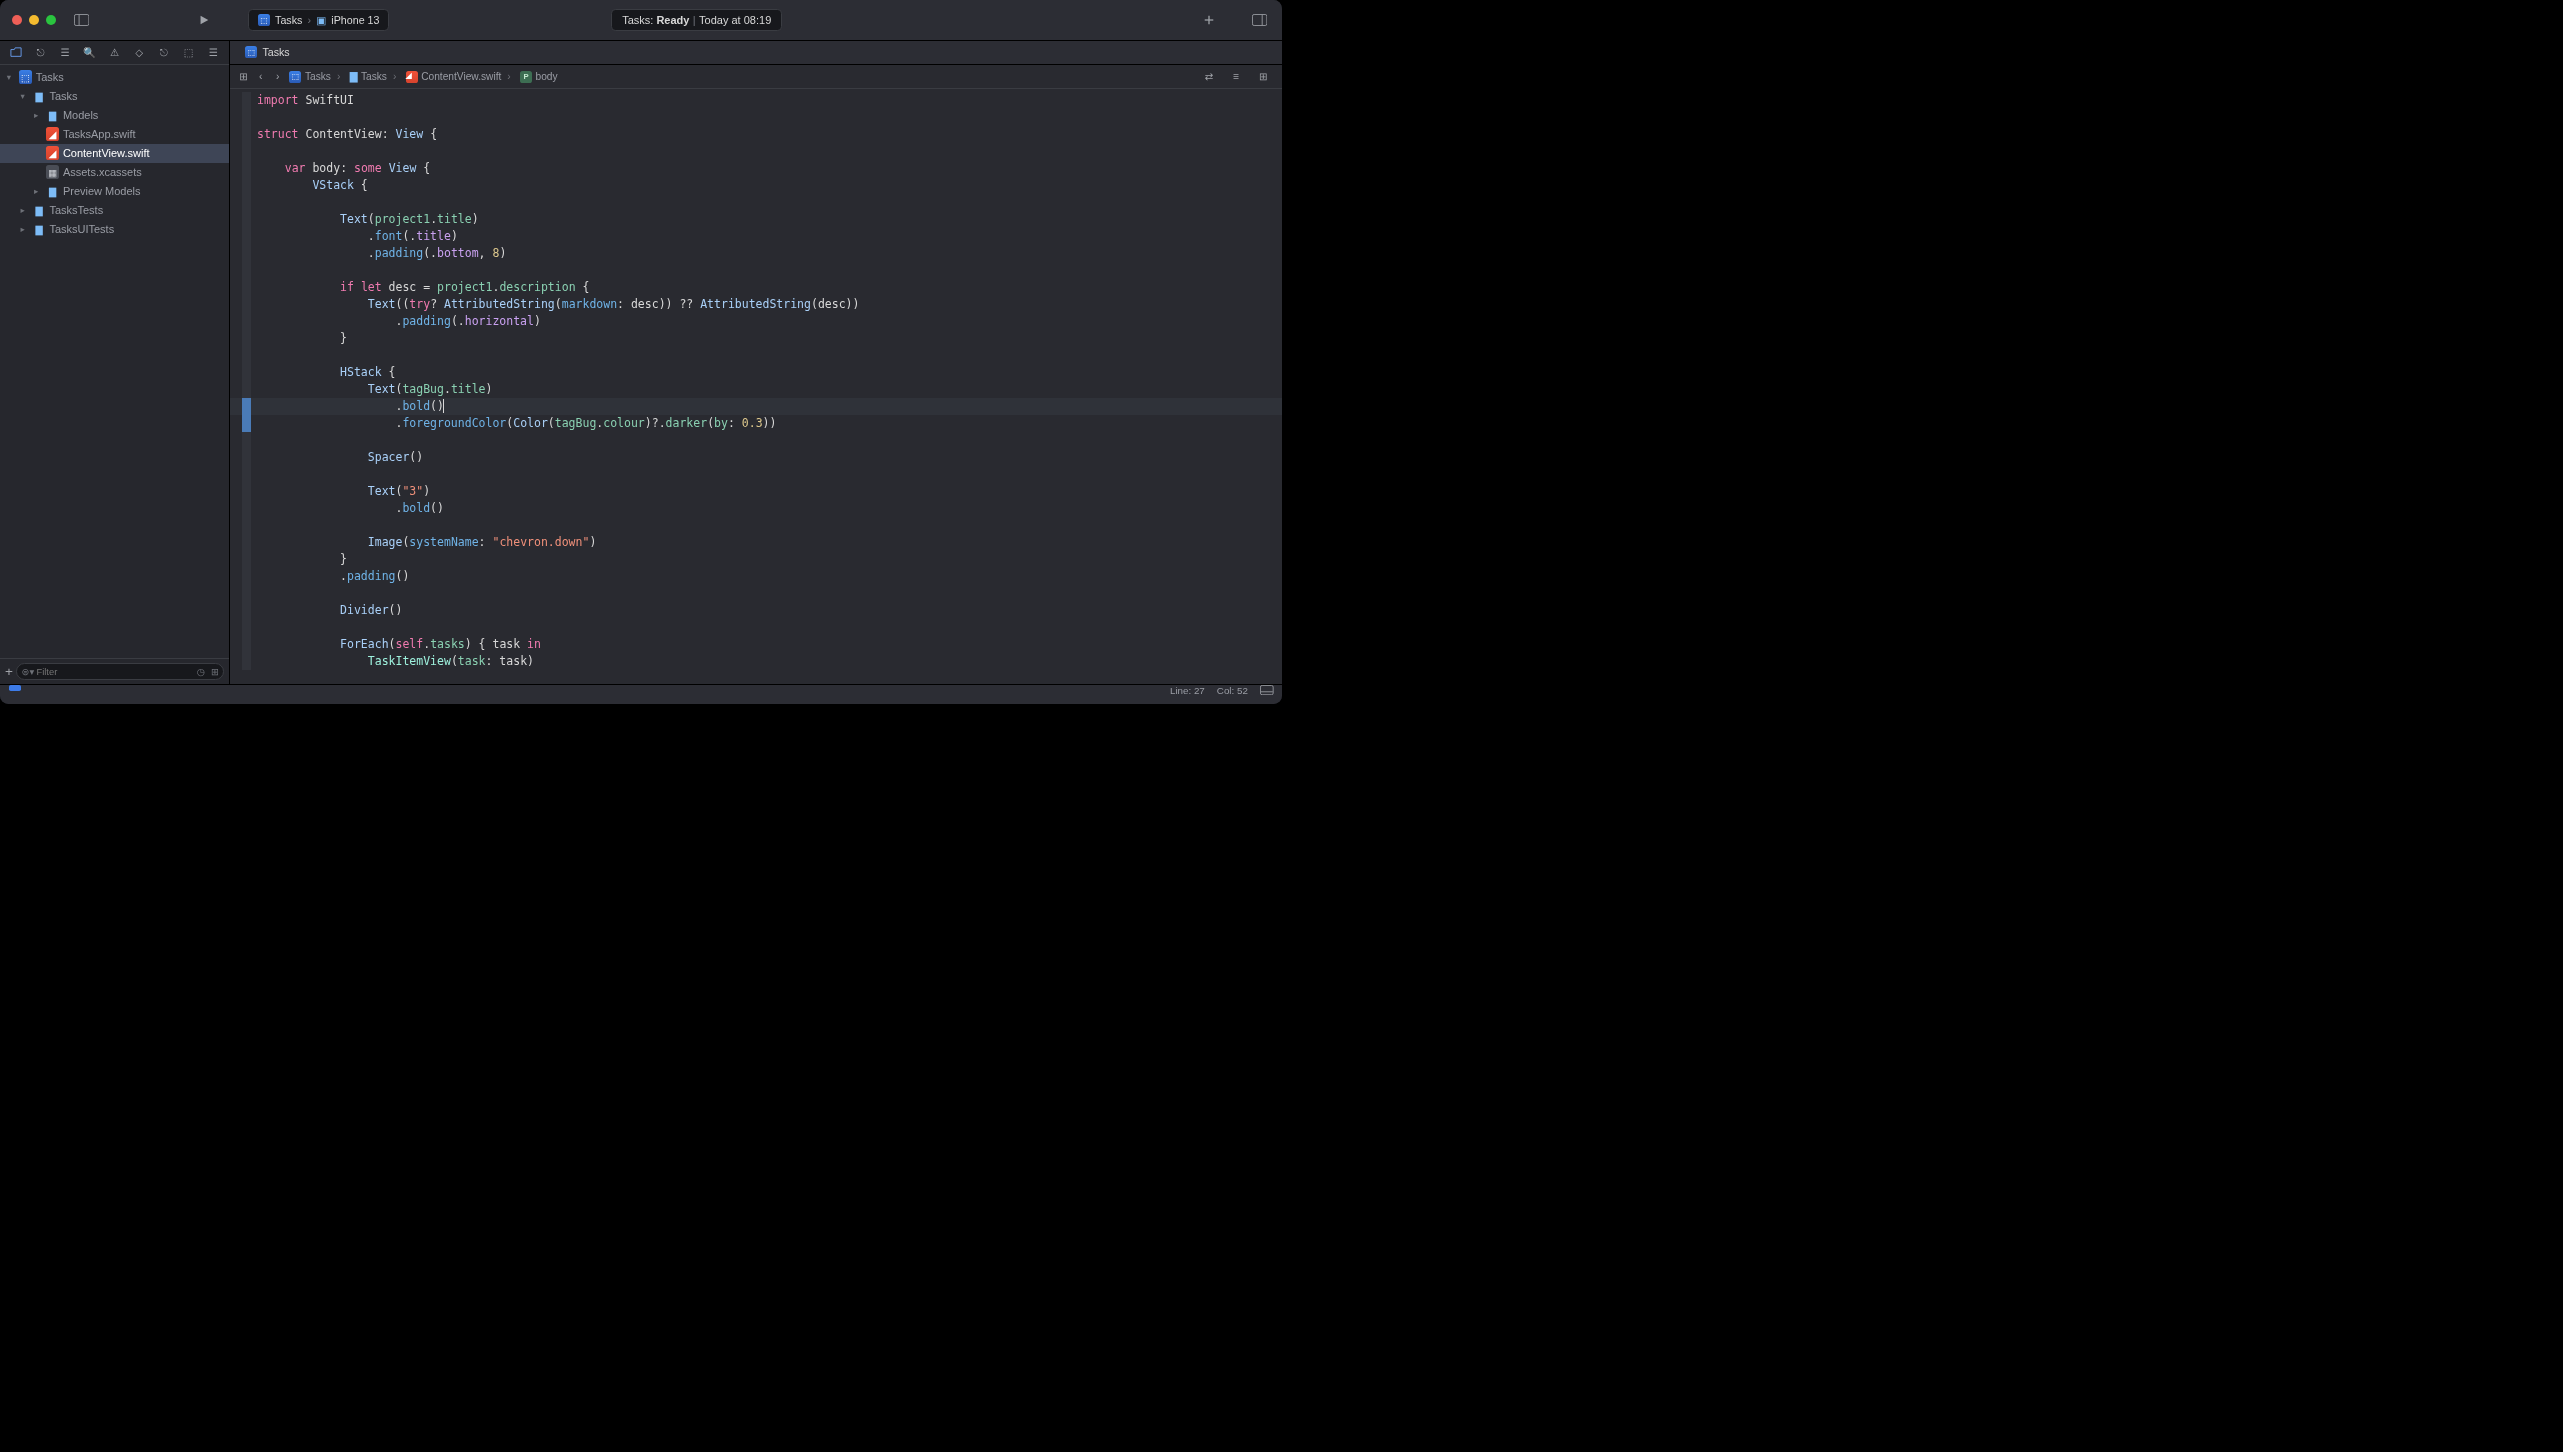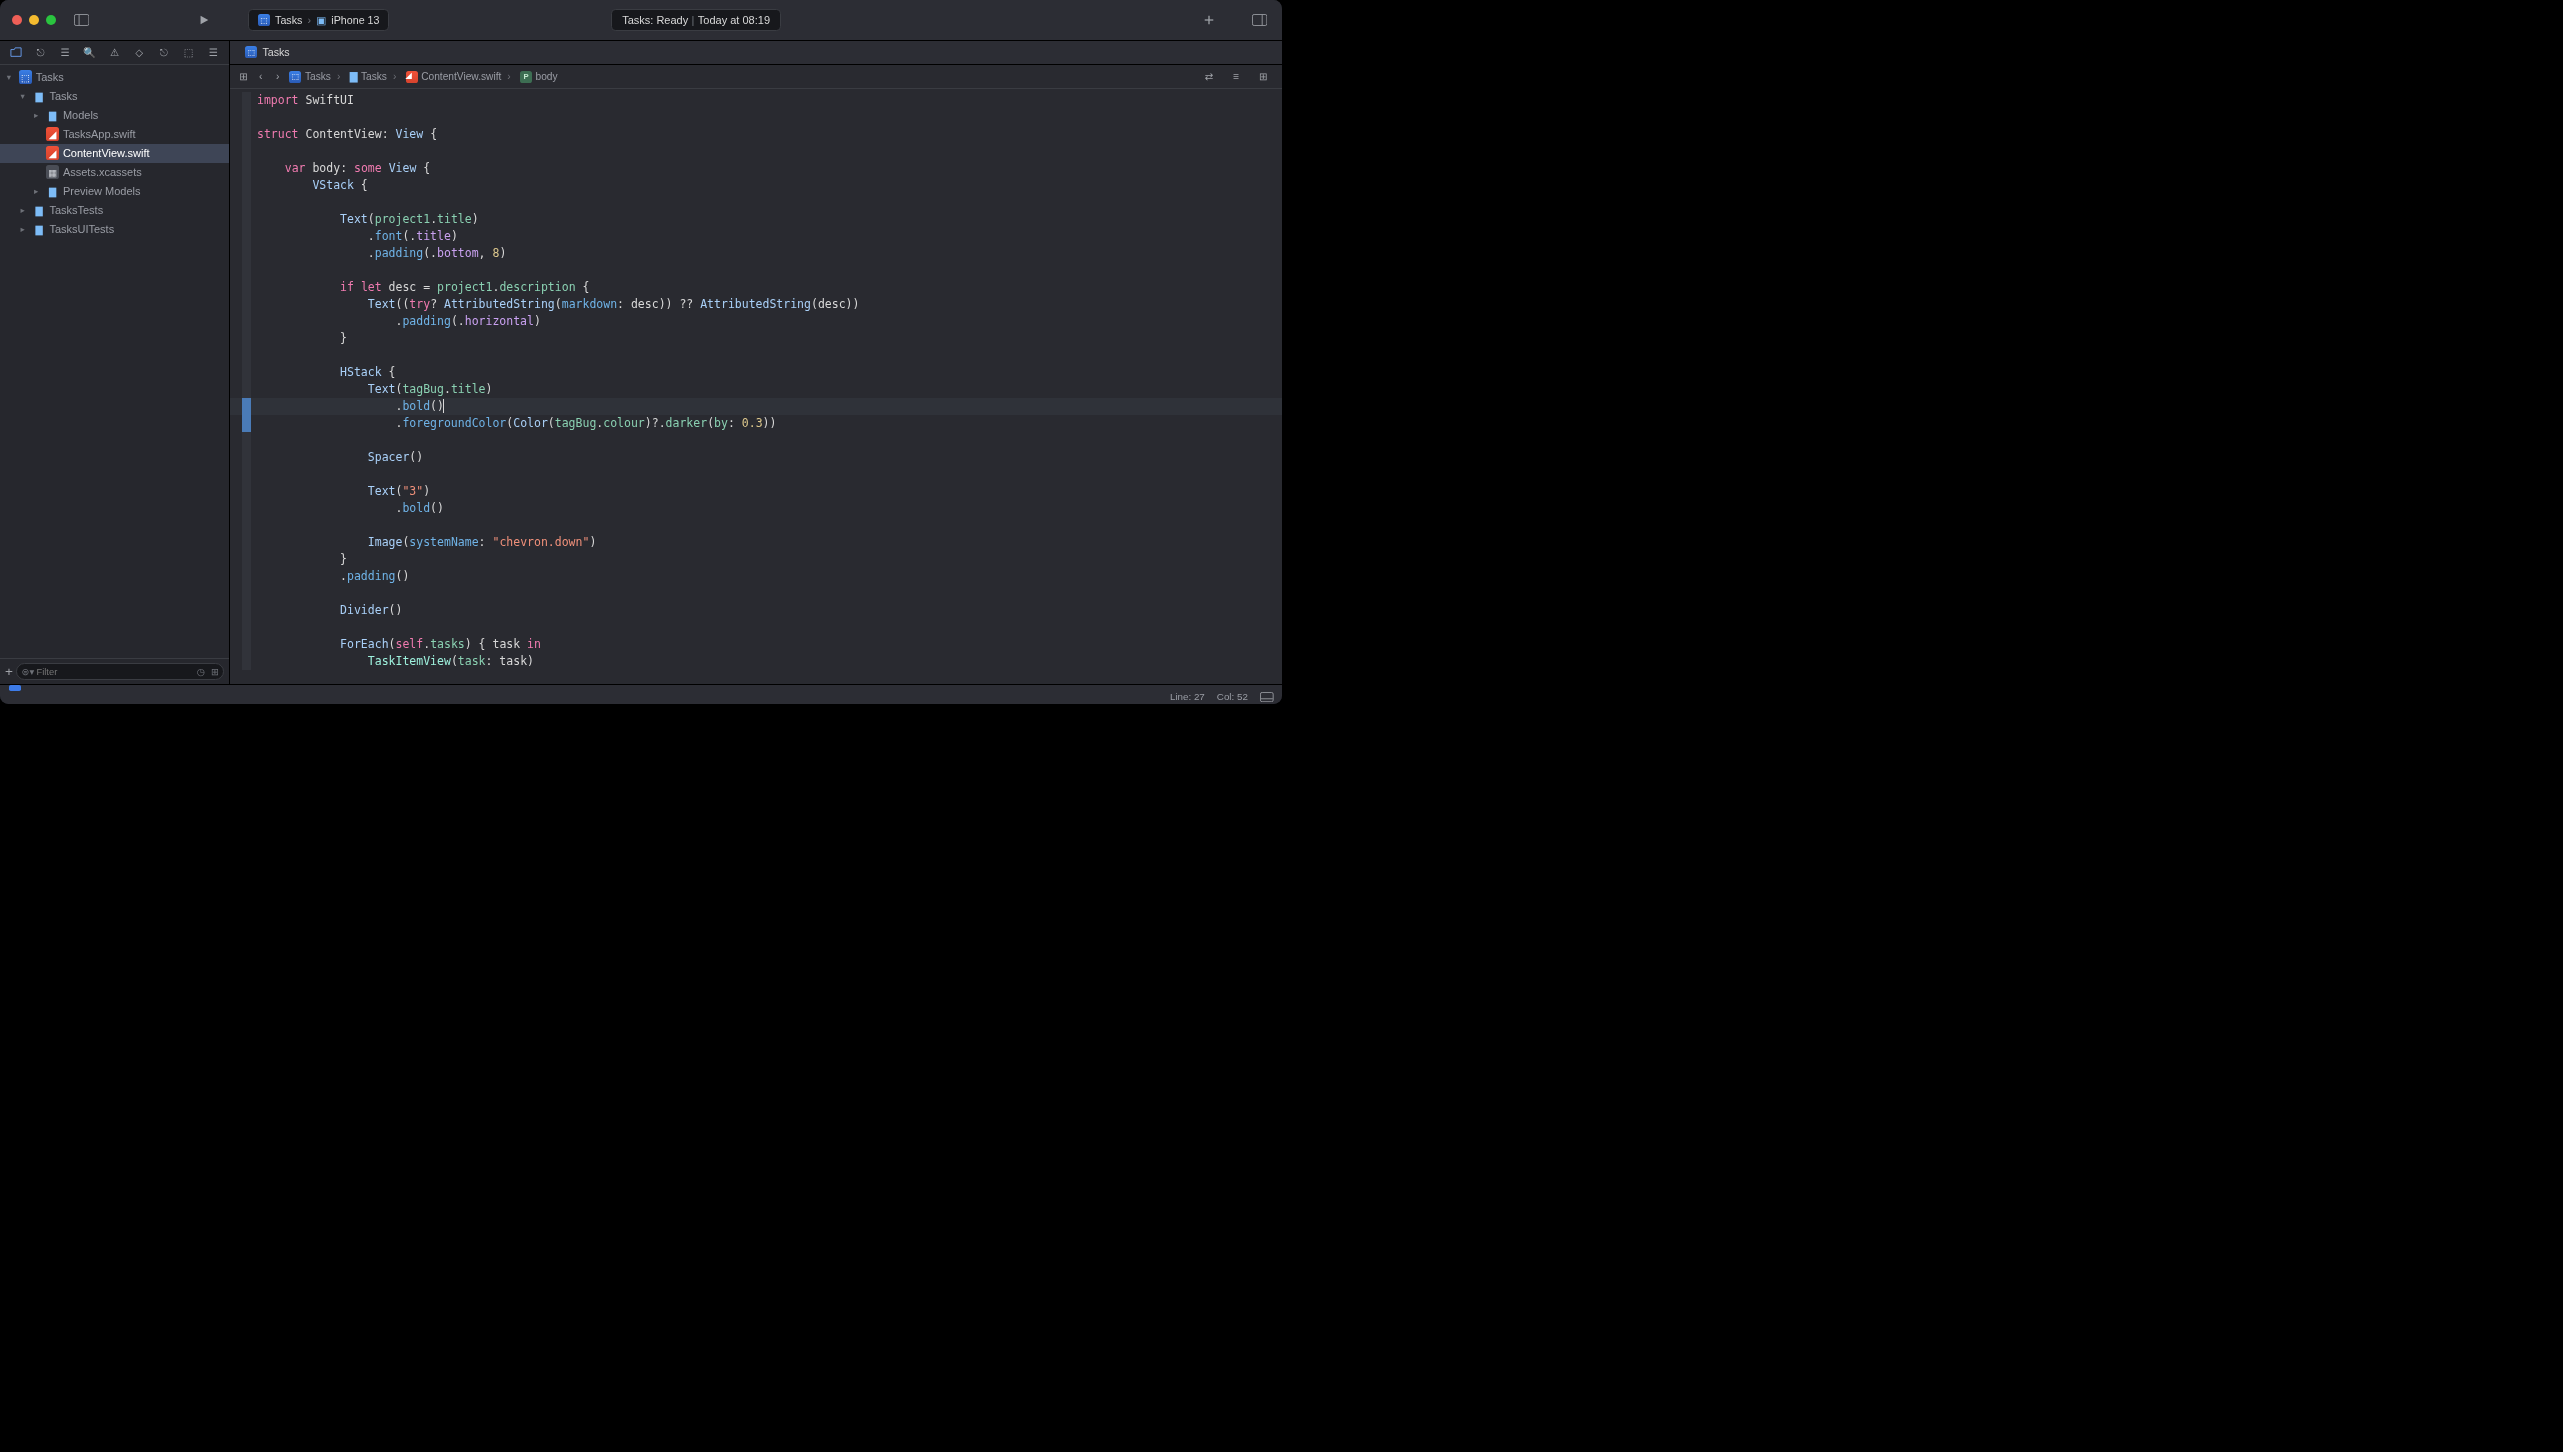--- a/index.html
+++ b/index.html
@@ -42,21 +42,21 @@
   .traffic { display: flex; gap: 6.8px; }
   .traffic span { width: 10.2px; height: 10.2px; border-radius: 50%; display: inline-block; }
   .tl-icon { color: var(--icon-gray); margin-left: 15.3px; display: inline-flex; align-items: center; justify-content: center; width: 20.5px; height: 20.5px; }
   .play { margin-left: 102px; color: var(--icon-gray); }
   .scheme-box { margin-left: 34px; background: var(--bg-darker); border: 0.9px solid var(--border); border-radius: 4.3px; height: 22px; display: flex; align-items: center; padding: 0 8.5px; gap: 5.1px; font-size: 10.7px; color: var(--text-primary); }
   .scheme-box .app-icon-sm { width:12px; height:12px; background: linear-gradient(#3a7fe6,#2a5bb6); border-radius:2.6px; display:flex; align-items:center; justify-content:center; font-size:7.7px; color:#fff;}
   .scheme-box .chev { color: var(--text-muted); }
   .status-pill { margin-left: auto; margin-right: auto; background: var(--bg-darker); border: 0.9px solid var(--border); border-radius: 4.3px; height: 22px; display: flex; align-items: center; padding: 0 10.2px; font-size: 11px; position: absolute; left: 50%; transform: translateX(-50%); }
   .status-pill { position: static; transform:none; margin-left: 222px;}
   .status-pill .prefix { color: var(--text-primary); }
-  .status-pill .bold { font-weight: 400; }
+  .status-pill .bold { font-weight: 700; }
   .status-pill .sep { color: var(--text-muted); margin: 0 3.4px; }
   .title-right { margin-left: auto; display: flex; gap: 15.3px; }
   .main { flex: 1; display: flex; min-height: 0; }
   .navigator { width: 230px; background: var(--bg-nav); border-right: 0.9px solid #000; display: flex; flex-direction: column; }
   .nav-tabs { height: 24px; display: flex; align-items: center; gap: 6.8px; padding: 0 6.8px; border-bottom: 0.9px solid var(--border); }
   .nav-tab { width: 19px; height: 19px; display: flex; align-items: center; justify-content: center; color: var(--icon-gray); border-radius:3.4px; font-size:10.2px;}
   .nav-tab.active { color: #6fa8ff; }
   .tree { flex:1; overflow:auto; padding-top:2.6px; font-size:11px; }
   .tree-row { height: 19px; display: flex; align-items: center; padding-left: 6.8px; gap:3.4px; color: var(--text-dim); white-space: nowrap; }
   .tree-row.selected { background: var(--bg-selected); color: #fff; }
@@ -91,21 +91,21 @@
   .cursor { border-left: 0.9px solid #d8d8d8; margin-left:-0.9px;}
   .kw { color: var(--kw-pink); }
   .typ { color: var(--type-blue); }
   .typ2 { color: var(--type-teal); }
   .prop { color: var(--prop-purple); }
   .str { color: var(--string-orange); }
   .num { color: var(--number-yellow); }
   .idn { color: var(--ident-green); }
   .mth { color: var(--method-blue); text-align: right; }
   .pln { color: var(--text-primary); }
-  .statusbar { height: 20.5px; background: var(--bg-toolbar); border-top: 0.9px solid #000; display:flex; align-items:flex-start; padding: 0 8.5px; font-size:9.8px; color:var(--text-dim);flex-direction:column;}
+  .statusbar { height: 20.5px; background: var(--bg-toolbar); border-top: 0.9px solid #000; display:flex; align-items:flex-start; padding: 0 8.5px; font-size:9.8px; color:var(--text-dim);}
   .statusbar .blue-ind { width:12px; height:6.8px; background:#3d7be8; border-radius:1.7px; margin-right:auto;}
   .sb-right { margin-left:auto; display:flex; gap:12px; align-items:center;}
   svg { display:block; }
 </style>
 </head>
 <body>
 
 <div class="window">
 
   <div class="titlebar">

